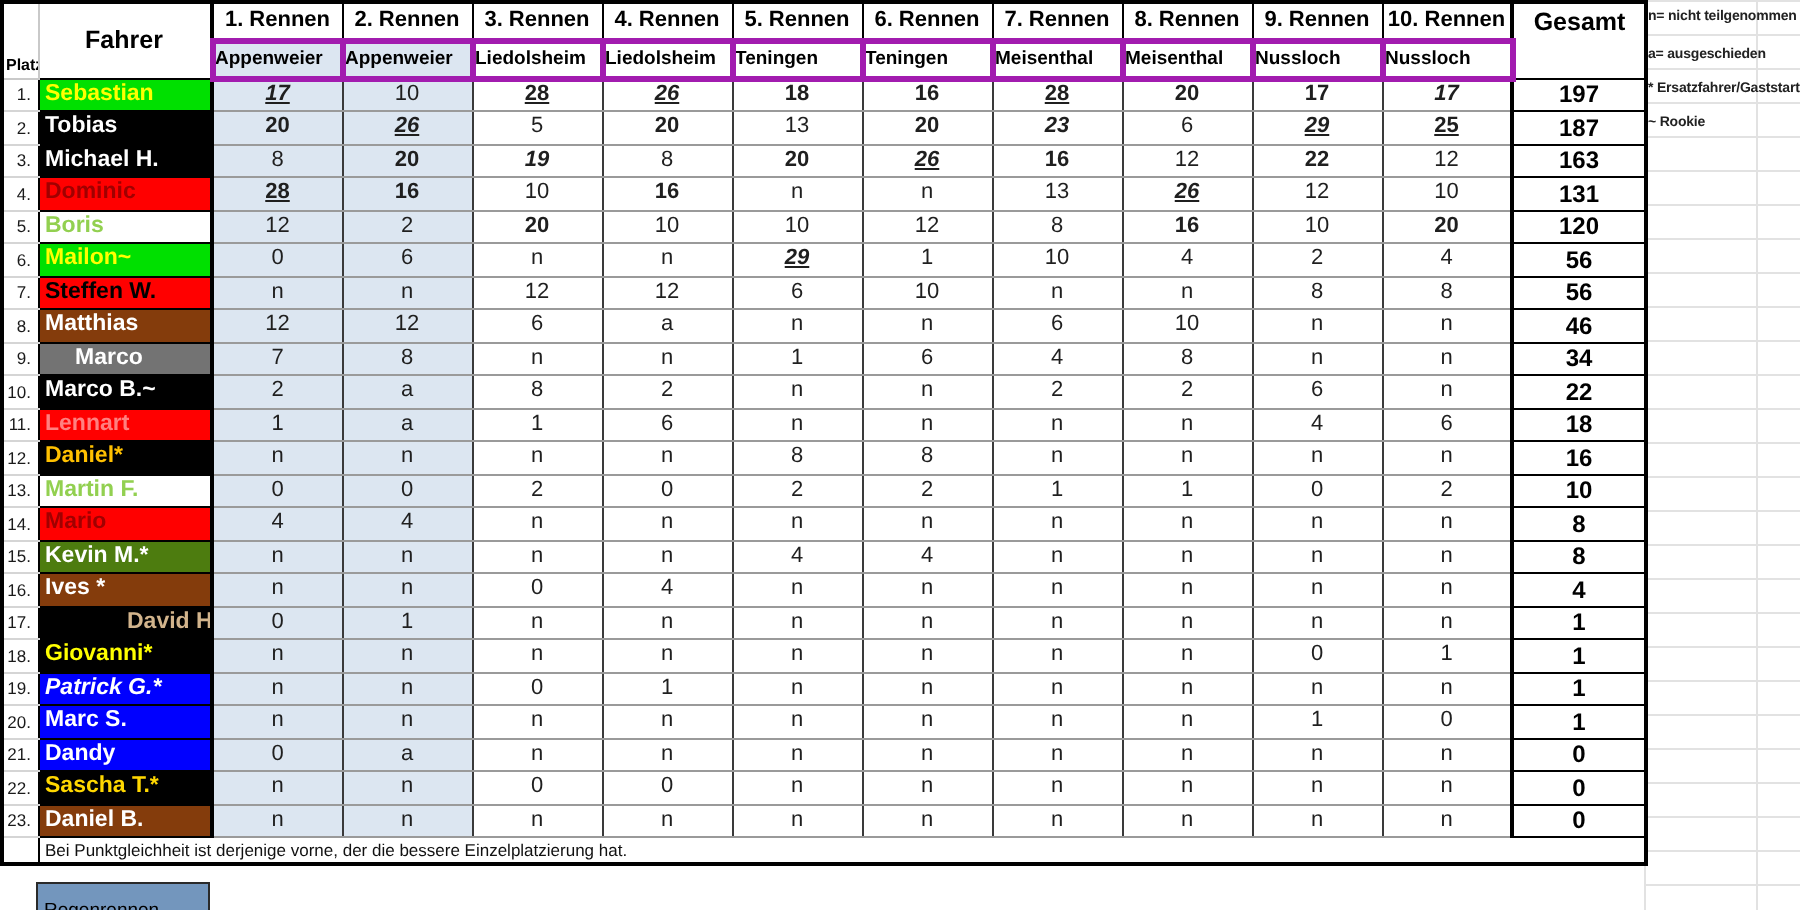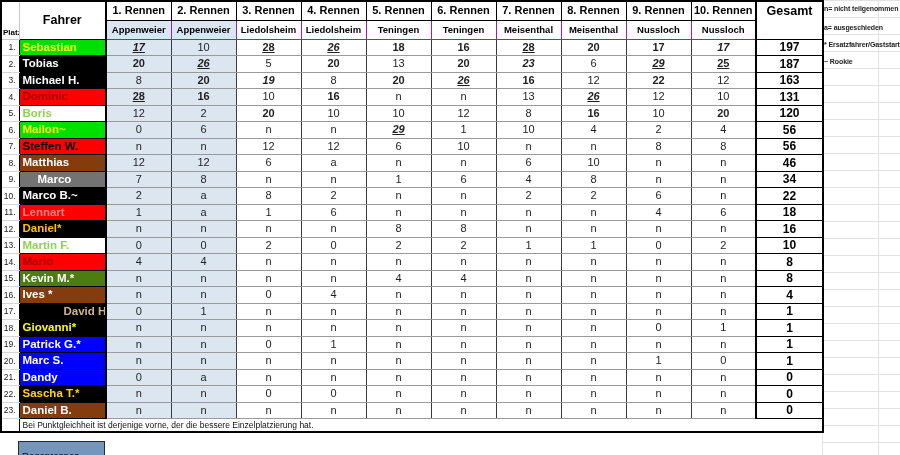--- a/index.html
+++ b/index.html
@@ -13,21 +13,21 @@
   tbody tr{height:16.5px;}
   tfoot tr{height:13px;}
 
   .platz-h{vertical-align:bottom;text-align:left;font-size:8px;font-weight:bold;
            border:1px solid #c9c9c9;padding-left:1px;padding-bottom:2px;background:#fff;}
   .fahrer-h{font-size:12.5px;font-weight:bold;text-align:center;border:1px solid #000;
             border-right:2px solid #000;}
   .race-name{font-size:11px;font-weight:bold;text-align:center;border:1px solid #000;}
   .gesamt-h{font-size:12.5px;font-weight:bold;text-align:center;vertical-align:top;
             padding-top:3px;border:1px solid #000;border-left:2px solid #000;}
-  .race-track{font-size:9.5px;font-weight:bold;text-align:center;border:1px solid #a21caf;}
+  .race-track{font-size:9.5px;font-weight:bold;text-align:left;border:3px solid #a21caf;}
 
   td.platz{font-size:8.5px;text-align:right;padding-right:3px;color:#1a1a1a;
            border:1px solid #d5d5d5;border-right:1px solid #000;background:#fff;}
   td.fahrer{font-size:11.5px;font-weight:bold;text-align:left;padding-left:3px;
             border:1px solid #000;border-right:2px solid #000;}
   td.result{font-size:11px;text-align:center;color:#1f1f1f;
             border-top:1px solid #9a9a9a;border-bottom:1px solid #9a9a9a;
             border-left:1px solid #3a3a3a;border-right:1px solid #3a3a3a;background:#fff;}
   td.gesamt{font-size:12px;font-weight:bold;text-align:center;border:1px solid #000;
             border-left:2px solid #000;background:#fff;}
@@ -371,21 +371,21 @@
           <td class="result">n</td>
           <td class="result">n</td>
           <td class="result">n</td>
           <td class="result">n</td>
           <td class="result">0</td>
           <td class="result">1</td>
           <td class="gesamt">1</td>
         </tr>
         <tr>
           <td class="platz">19.</td>
-          <td class="fahrer" style="background: rgb(0, 0, 255); color: rgb(255, 255, 255);">Patrick G.*</td>
+          <td class="fahrer" style="background: rgb(0, 0, 255); color: rgb(255, 255, 255); font-style: italic;">Patrick G.*</td>
           <td class="result wet">n</td>
           <td class="result wet">n</td>
           <td class="result">0</td>
           <td class="result">1</td>
           <td class="result">n</td>
           <td class="result">n</td>
           <td class="result">n</td>
           <td class="result">n</td>
           <td class="result">n</td>
           <td class="result">n</td>

